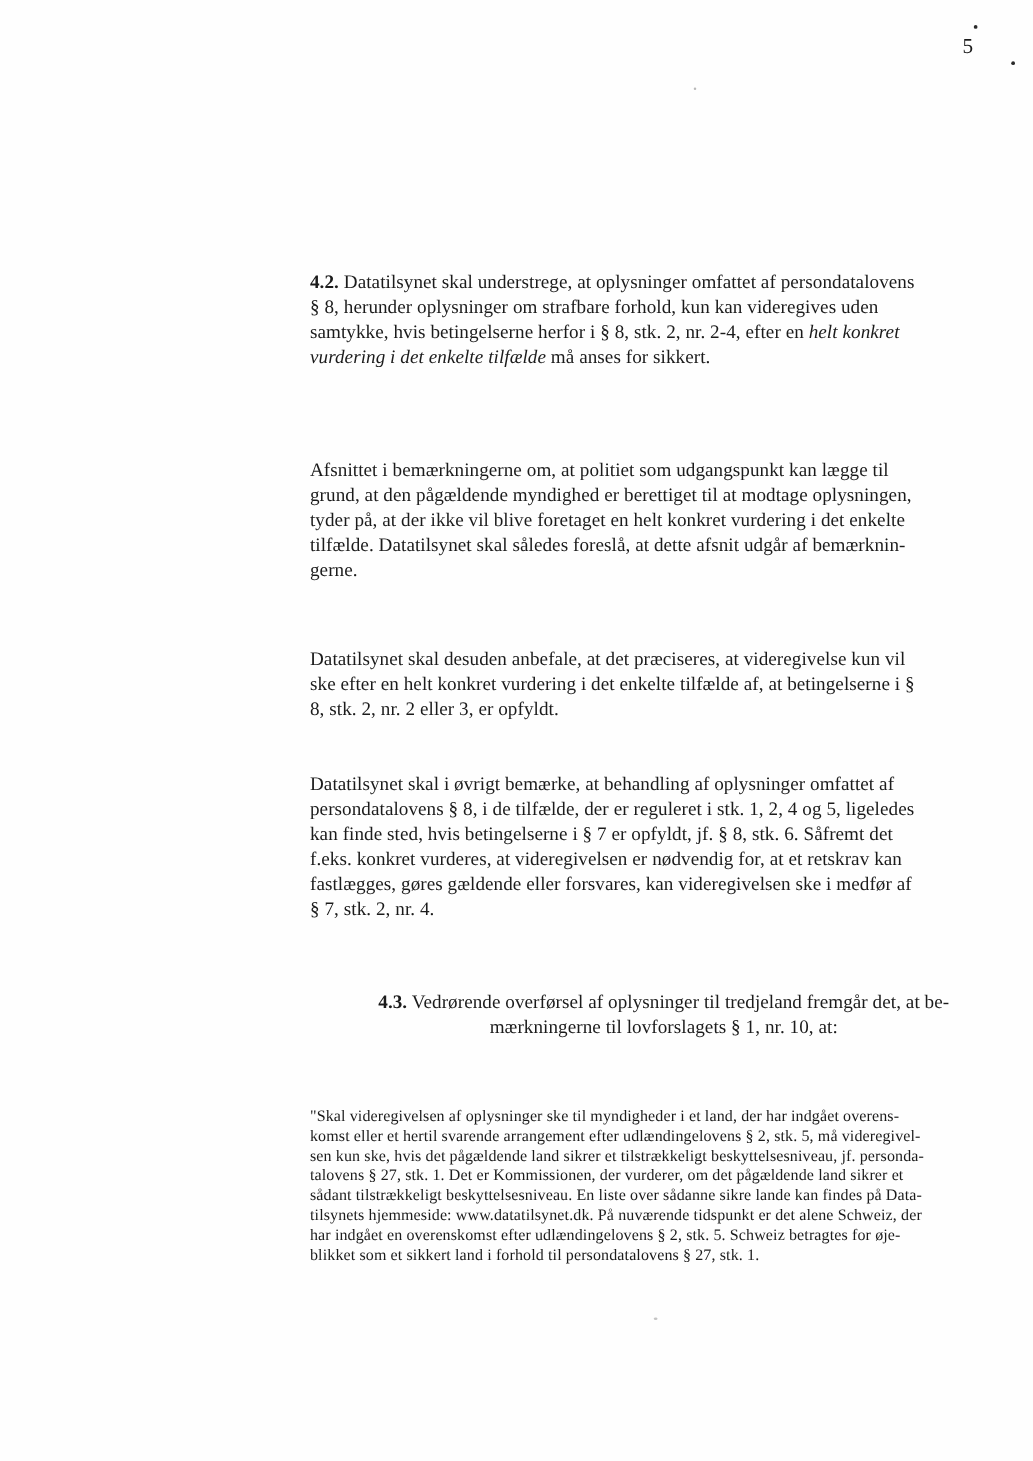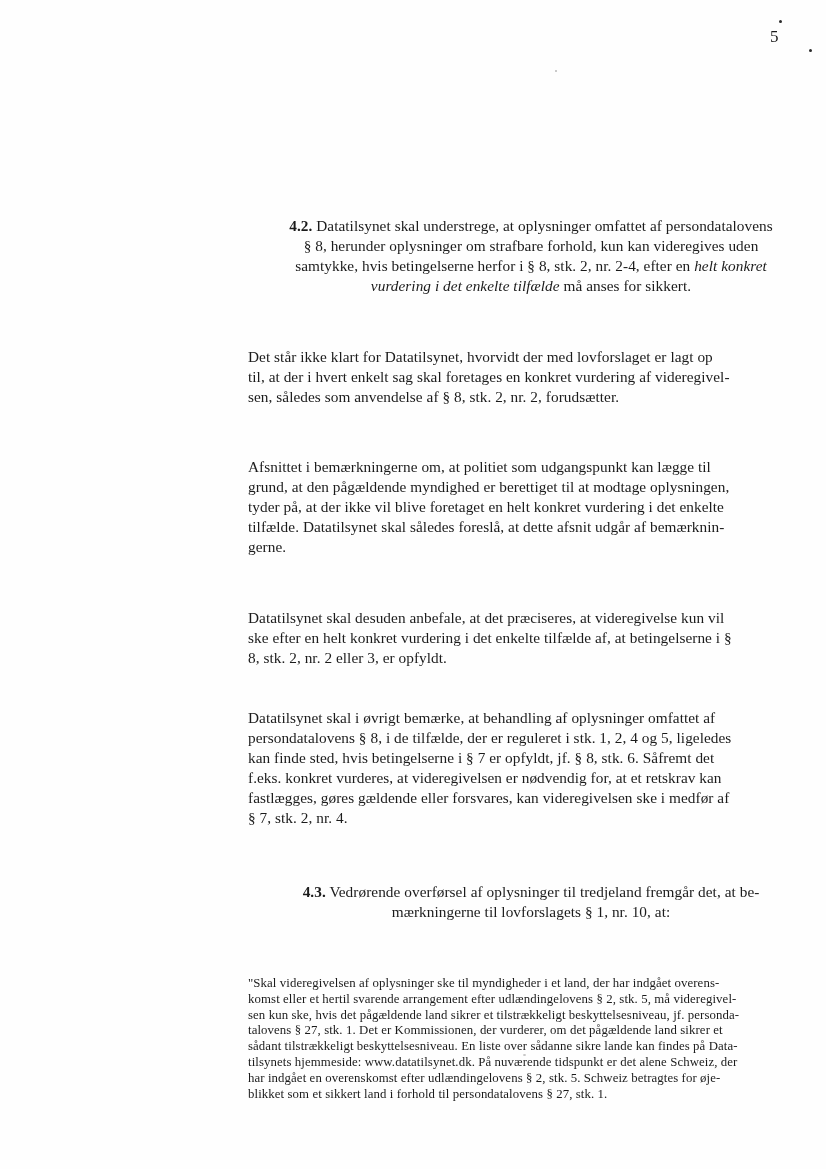--- a/index.html
+++ b/index.html
@@ -36,21 +36,21 @@
     position: absolute;
     left: 248px;
     top: 176px;
     width: 566px;
     font-size: 15.3px;
     line-height: 20px;
     white-space: pre-line;
     letter-spacing: 0.05px;
   }
   .content p { margin: 0; }
-  p.para-42   { margin-bottom: 11px; text-align: center; }
+  p.para-42   { margin-bottom: 11px; }
   p.para-2    { margin-bottom: 10px; }
   p.para-3    { margin-bottom: 11px; }
   p.para-4    { }
   p.para-5    { margin-bottom: 14px; }
   p.para-43   { margin-bottom: 14px; text-align: center; }
   p.quote     { font-size: 12.8px; line-height: 15.8px; margin-bottom: 25px; letter-spacing: 0.1px; }
   .sec-label  { font-weight: bold; }
   .em         { font-style: italic; }
 </style>
 </head>
@@ -65,23 +65,20 @@
   <div class="speck s3"></div>
   <div class="speck s4"></div>
 
   <div class="content">
 
     <p class="para-42"><span class="sec-label">4.2.</span><span> Datatilsynet skal understrege, at oplysninger omfattet af persondatalovens
 § 8, herunder oplysninger om strafbare forhold, kun kan videregives uden
 samtykke, hvis betingelserne herfor i § 8, stk. 2, nr. 2-4, efter en </span><span class="em">helt konkret
 vurdering i det enkelte tilfælde</span><span> må anses for sikkert.</span></p>
 
-    <p class="para-2">Det står ikke klart for Datatilsynet, hvorvidt der med lovforslaget er lagt op
-til, at der i hvert enkelt sag skal foretages en konkret vurdering af videregivel-
-sen, således som anvendelse af § 8, stk. 2, nr. 2, forudsætter.</p>
 
     <p class="para-3">Afsnittet i bemærkningerne om, at politiet som udgangspunkt kan lægge til
 grund, at den pågældende myndighed er berettiget til at modtage oplysningen,
 tyder på, at der ikke vil blive foretaget en helt konkret vurdering i det enkelte
 tilfælde. Datatilsynet skal således foreslå, at dette afsnit udgår af bemærknin-
 gerne.</p>
 
     <p class="para-4">Datatilsynet skal desuden anbefale, at det præciseres, at videregivelse kun vil
 ske efter en helt konkret vurdering i det enkelte tilfælde af, at betingelserne i §
 8, stk. 2, nr. 2 eller 3, er opfyldt.</p>

